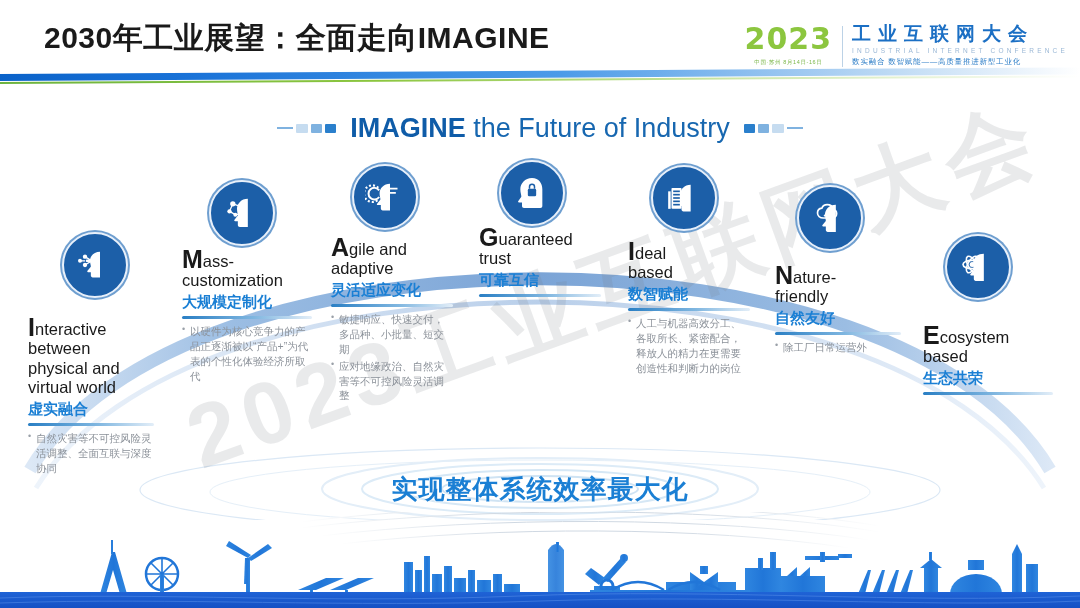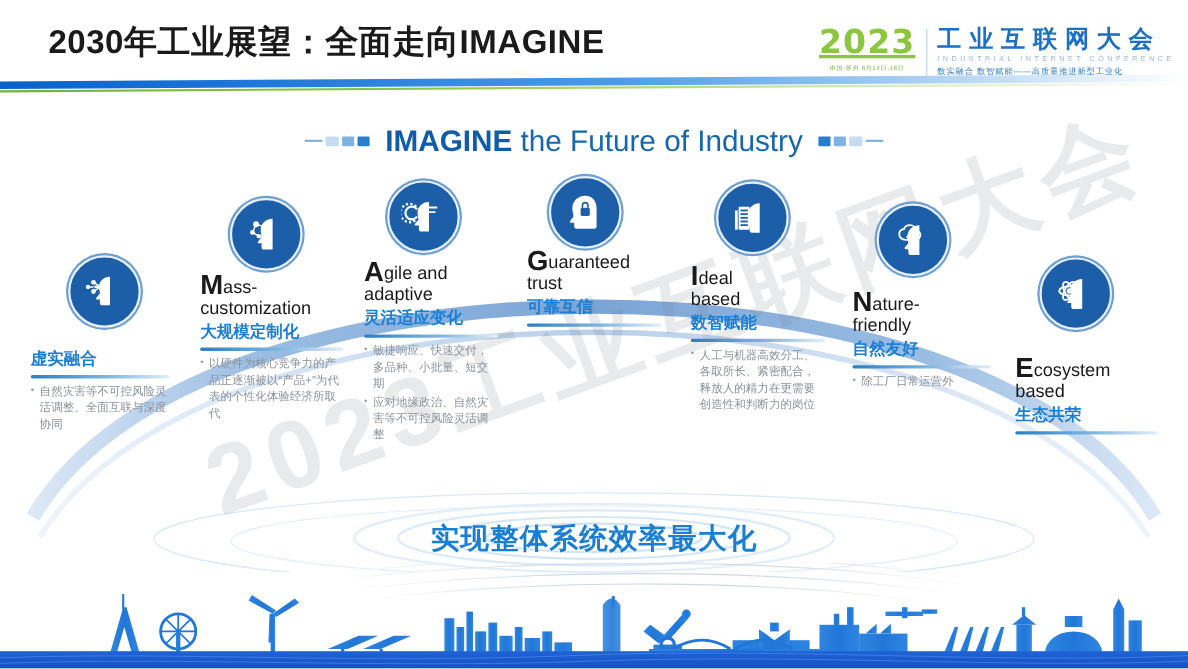--- a/index.html
+++ b/index.html
@@ -27,30 +27,30 @@
     position:absolute;left:0;right:0;top:8px;height:2px;
     background:linear-gradient(90deg,#6cb33f 0%,#8cc63f 35%,#cfe7ae 70%,#ffffff 100%);
     transform:skewY(-0.35deg);transform-origin:left center;
   }
 
   
   .logo{position:absolute;right:12px;top:24px;display:flex;align-items:flex-start;}
   .logo-year{position:relative;padding-right:10px;}
   .logo-2023{
     font-size:30px;font-weight:bold;color:#8cc63f;letter-spacing:1px;
-    line-height:1;font-family:"DejaVu Sans",sans-serif;text-decoration:underline;
+    line-height:1;font-family:"DejaVu Sans",sans-serif;
   }
   .logo-date{
     font-size:5.5px;color:#7ab648;letter-spacing:.6px;margin-top:5px;
     text-align:center;white-space:nowrap;
   }
   .logo-sep{width:1px;background:#bcd2e6;margin:2px 9px 0 0;align-self:stretch;}
   .logo-main{display:flex;flex-direction:column;}
   .logo-cn{
-    font-size:22px;font-weight:bold;color:#1b6fc4;letter-spacing:7px;
+    font-size:19px;font-weight:bold;color:#1b6fc4;letter-spacing:7px;
     line-height:1.05;white-space:nowrap;
   }
   .logo-en{
     font-size:6.5px;color:#9bb8d6;letter-spacing:3.2px;margin-top:3px;white-space:nowrap;
   }
   .logo-sub{
     font-size:7.5px;color:#2f7fc8;letter-spacing:.8px;margin-top:3px;white-space:nowrap;
   }
 
   
@@ -274,20 +274,26 @@
         <path d="M31 8c-8 0-13 5.5-13 12 0 3.5 1 5.5 1 7.5l-4 5c-.6.8-.2 1.7.8 1.7H19v4.2c0 1.3 1 2.3 2.3 2.3H31V8z"></path>
         <circle cx="17" cy="21" r="3"></circle>
         <ellipse cx="17" cy="21" rx="11" ry="5" fill="none" stroke="#fff" stroke-width="2"></ellipse>
         <ellipse cx="17" cy="21" rx="11" ry="5" fill="none" stroke="#fff" stroke-width="2" transform="rotate(60 17 21)"></ellipse>
         <ellipse cx="17" cy="21" rx="11" ry="5" fill="none" stroke="#fff" stroke-width="2" transform="rotate(-60 17 21)"></ellipse>
       </svg>
     </span>
   </div>
 
   <div class="col" style="left:28px;top:316px;width:126px;">
+    <div class="cap">
+      <span class="drop">I</span><span>nteractive</span><br>
+      <span>between</span><br>
+      <span>physical and</span><br>
+      <span>virtual world</span>
+    </div>
     <div class="cn">虚实融合</div>
     <div class="divider"></div>
     <ul>
       <li>自然灾害等不可控风险灵活调整、全面互联与深度协同</li>
     </ul>
   </div>
 
   <div class="col" style="left:331px;top:236px;width:122px;">
     <div class="cap">
       <span class="drop">A</span><span>gile and</span><br>

